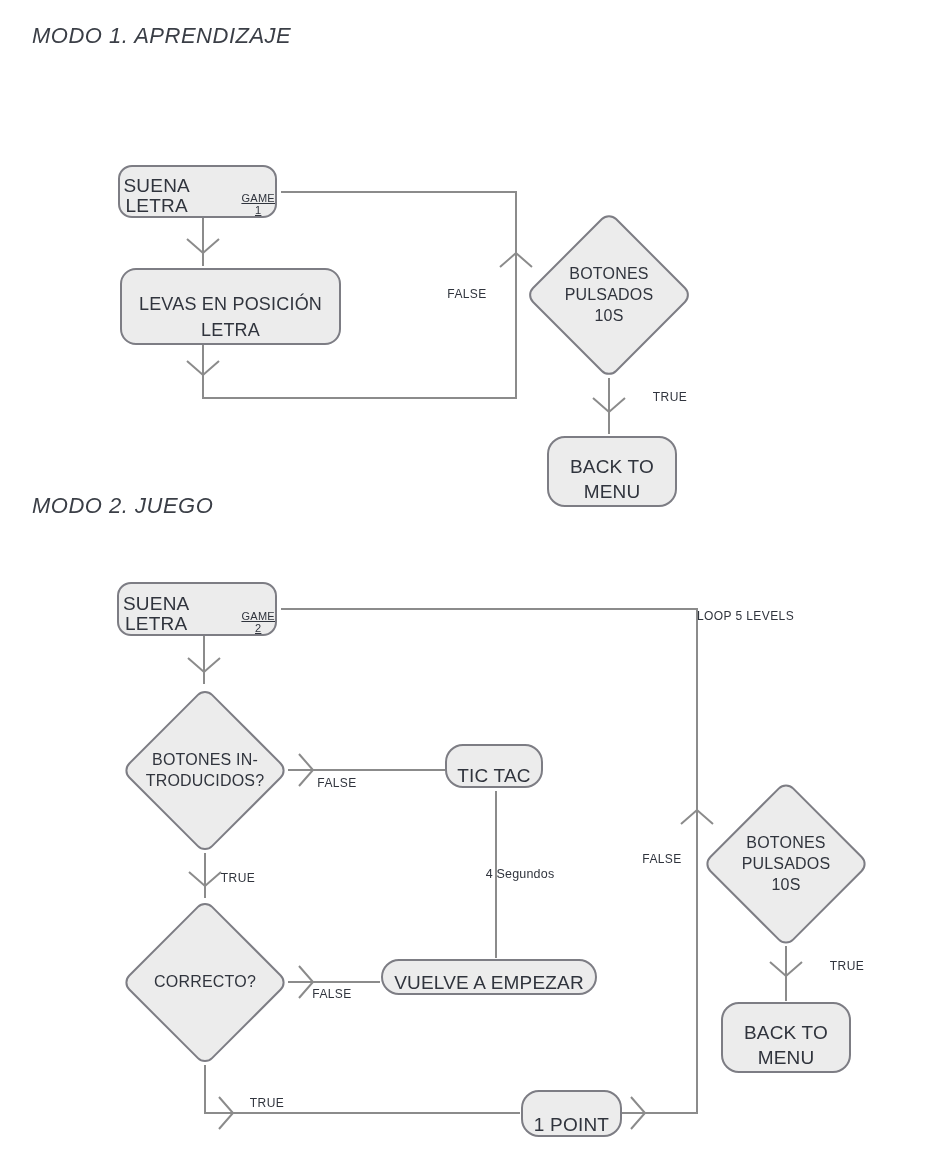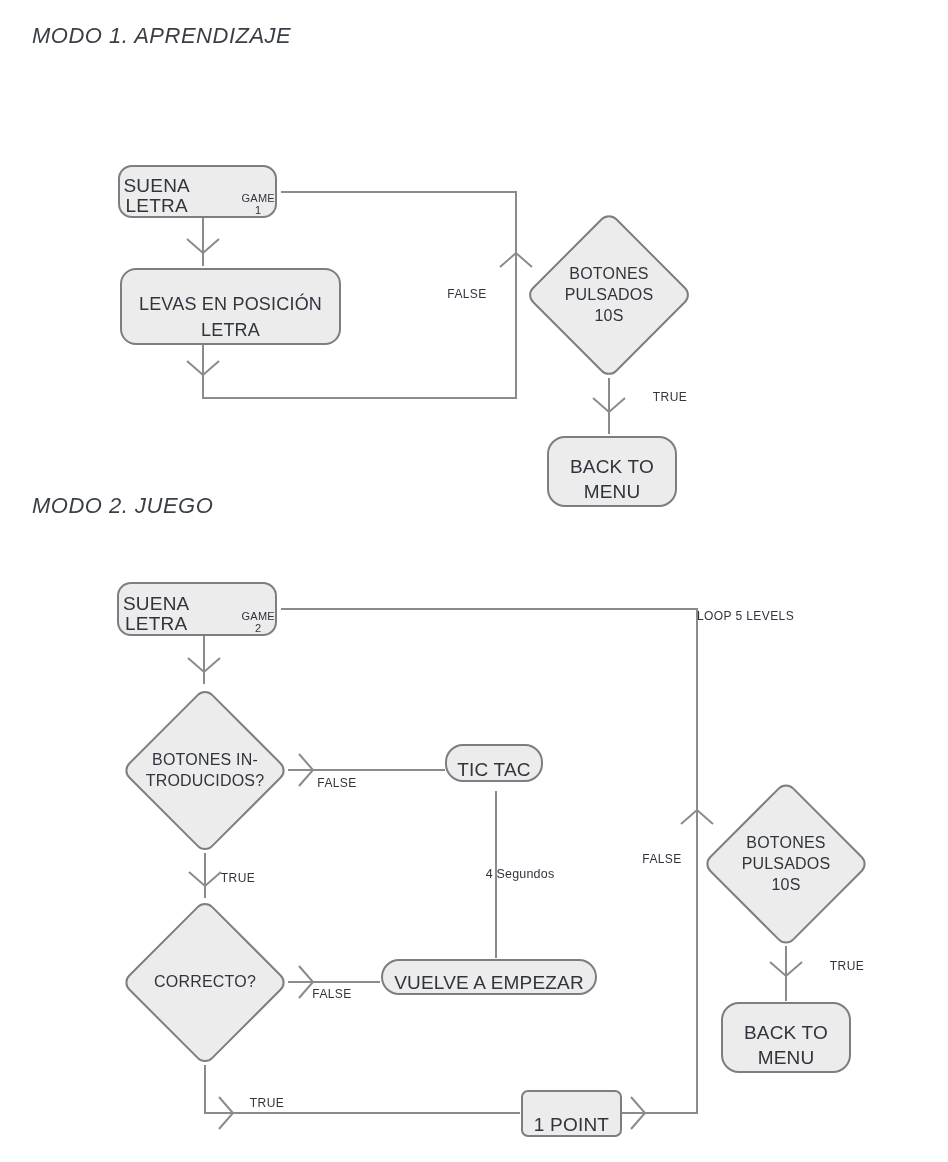--- a/index.html
+++ b/index.html
@@ -16,21 +16,21 @@
   }
   .node{
     position:absolute;box-sizing:border-box;
     background:var(--node_fill,#ececec);
     border:2px solid var(--node_stroke,#7d7d84);
     border-radius:16px;
     display:flex;flex-direction:row;align-items:flex-end;justify-content:center;
     color:var(--text,#30343d);text-align:center;gap:48px;
   }
   .node .main{font-size:19px;line-height:1.05;letter-spacing:.2px;}
-  .node .sub{font-size:11px;line-height:1.1;margin-top:5px;letter-spacing:.3px;}
+  .node .sub{font-size:11px;line-height:1.1;margin-top:5px;letter-spacing:.3px;text-decoration:underline;}
   .node.two .main{font-size:18px;line-height:1.45;}
   .node.menu .main{font-size:19px;line-height:1.35;}
   .dlabel{
     position:absolute;transform:translate(-50%,-50%);
     color:var(--text,#30343d);text-align:center;
     font-size:16px;line-height:1.32;width:160px;letter-spacing:.2px;
   }
   .elabel{
     position:absolute;transform:translate(-50%,-50%);
     color:var(--text,#30343d);font-size:12px;letter-spacing:.4px;white-space:nowrap;
@@ -101,27 +101,27 @@
 PULSADOS
 10S</div>
 
   <div class="elabel" style="left:467px;top:294px;">FALSE</div>
   <div class="elabel" style="left:670px;top:397px;">TRUE</div>
 
   <div class="node" style="left:117px;top:582px;width:160px;height:54px;border-radius:14px;">
     <span class="main">SUENA LETRA</span>
     <span class="sub">GAME 2</span>
   </div>
-  <div class="node" style="left:445px;top:744px;width:98px;height:38px;border-radius:18px;">
+  <div class="node" style="left:445px;top:744px;width:98px;height:44px;border-radius:18px;">
     <span class="main">TIC TAC</span>
   </div>
   <div class="node" style="left:381px;top:959px;width:216px;height:36px;border-radius:18px;">
     <span class="main">VUELVE A EMPEZAR</span>
   </div>
-  <div class="node" style="left:521px;top:1090px;width:101px;height:47px;border-radius:7px;">
+  <div class="node" style="left:521px;top:1090px;width:101px;height:47px;border-radius:18px;">
     <span class="main">1 POINT</span>
   </div>
   <div class="node menu" style="left:721px;top:1002px;width:130px;height:71px;border-radius:18px;">
     <span class="main preline">BACK TO
 MENU</span>
   </div>
 
   <div class="dlabel preline" style="left:205px;top:770px;text-align:center;">BOTONES IN-
 TRODUCIDOS?</div>
   <div class="dlabel" style="left:205px;top:982px;">CORRECTO?</div>

